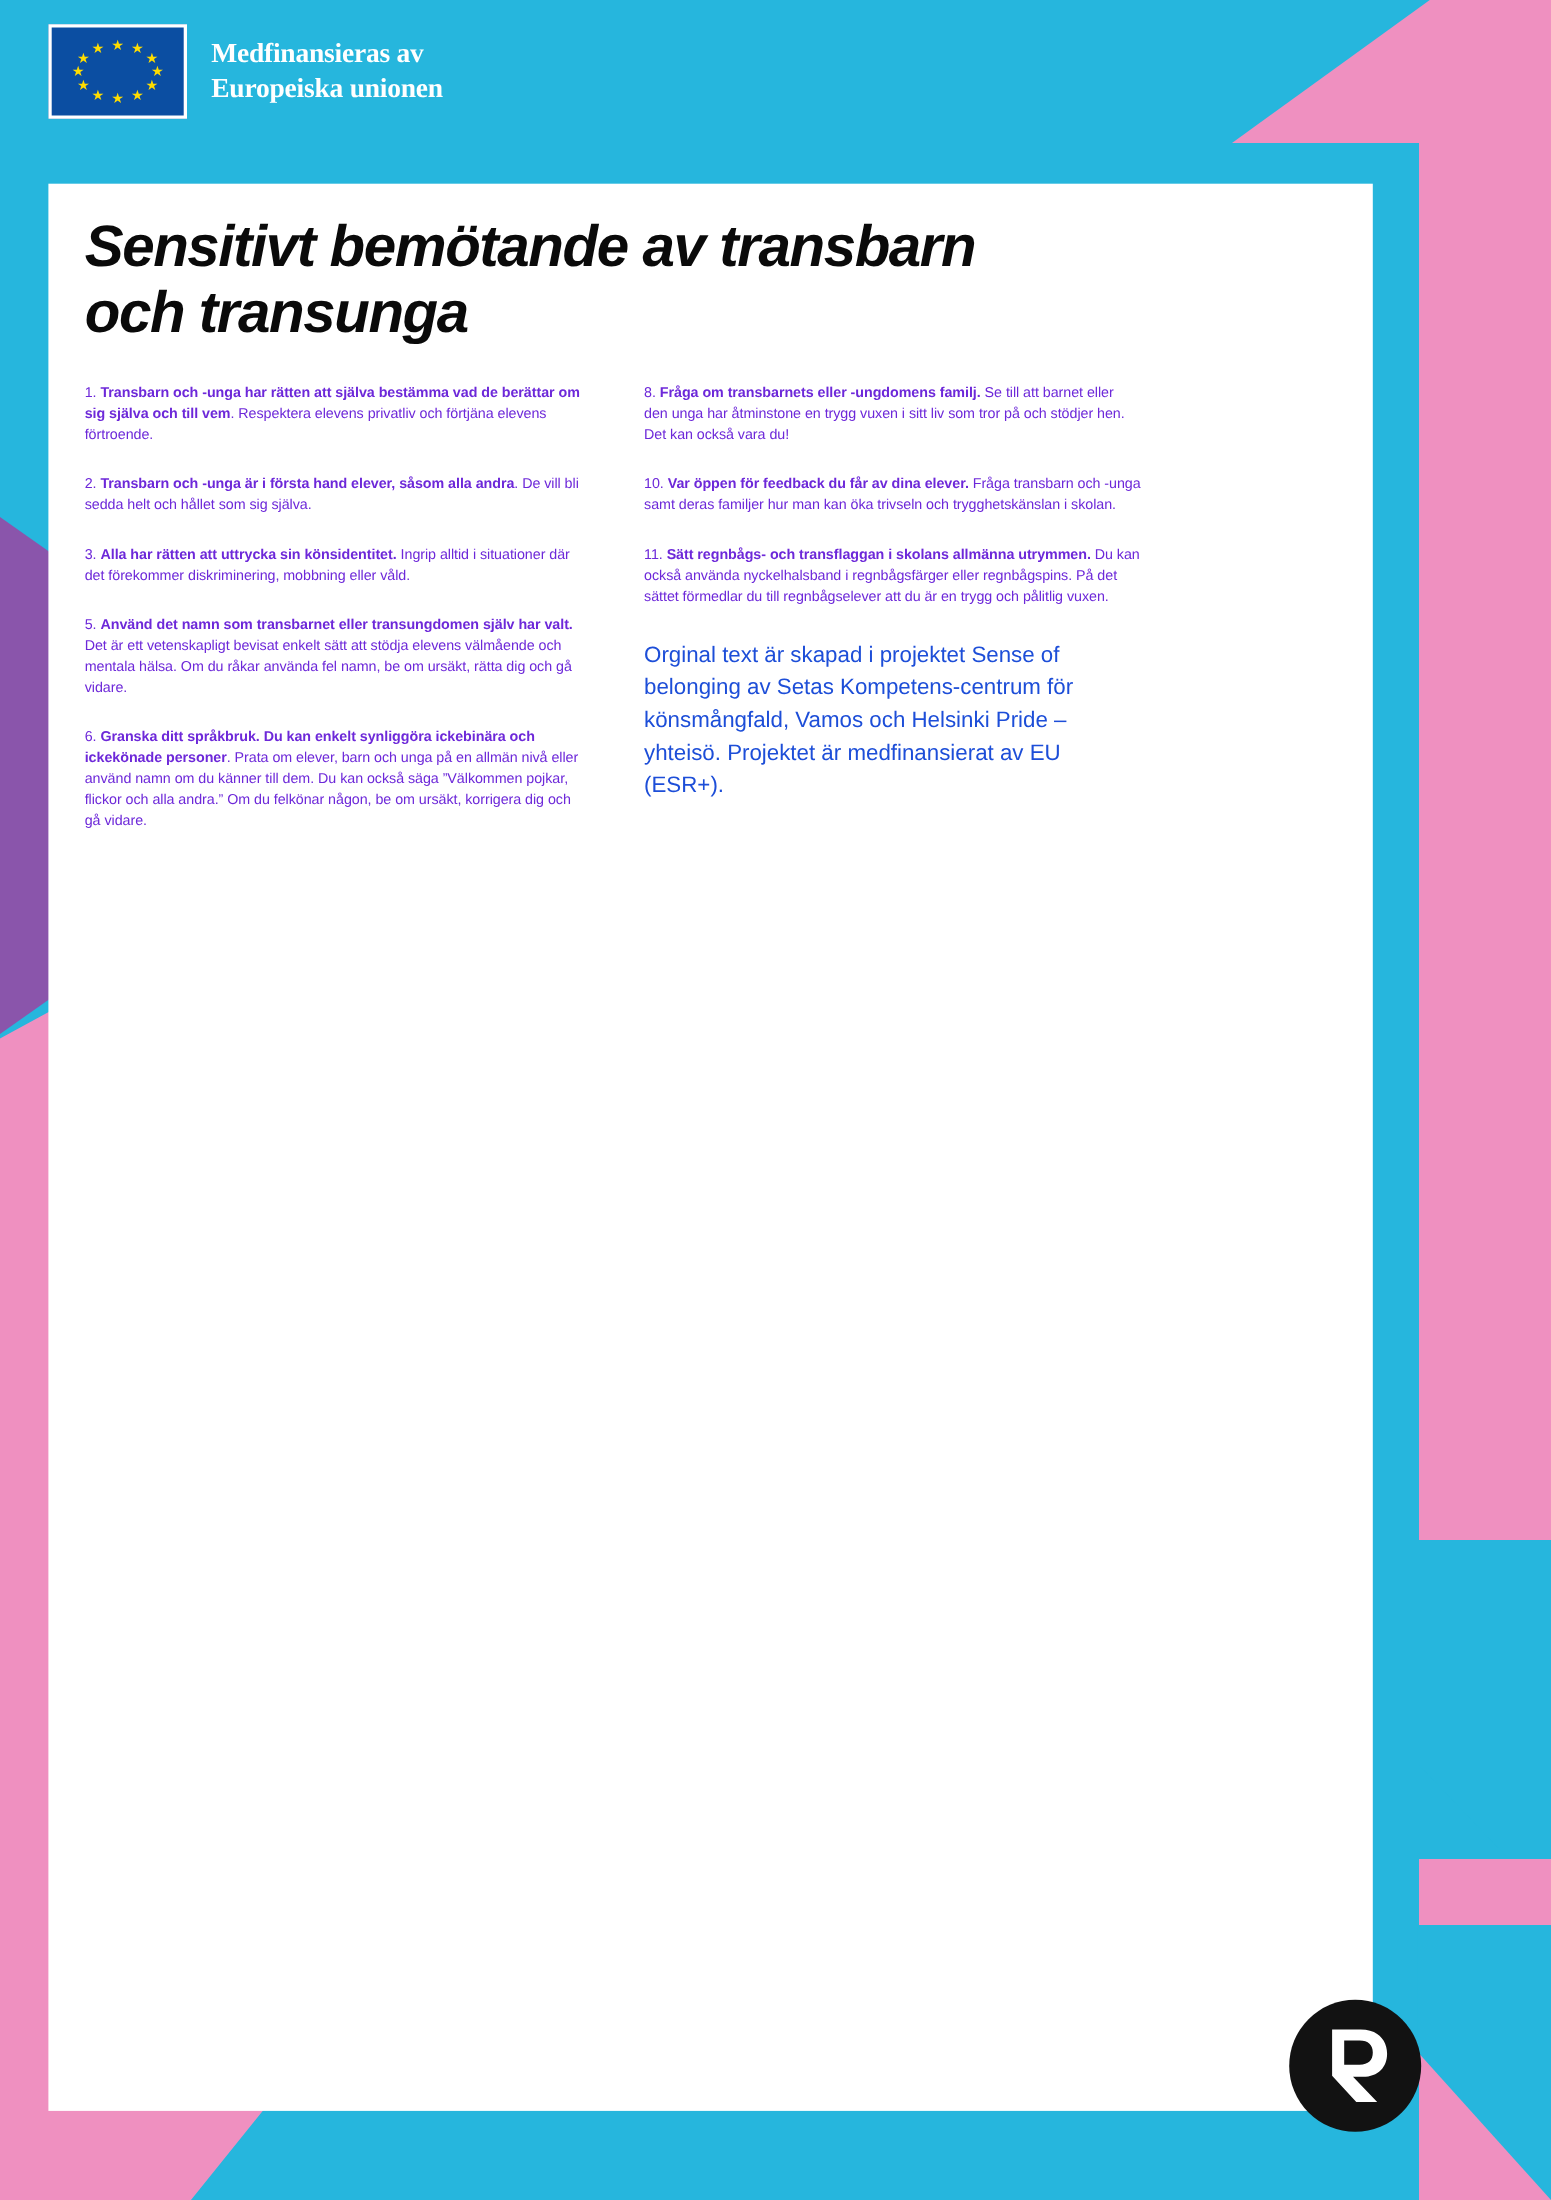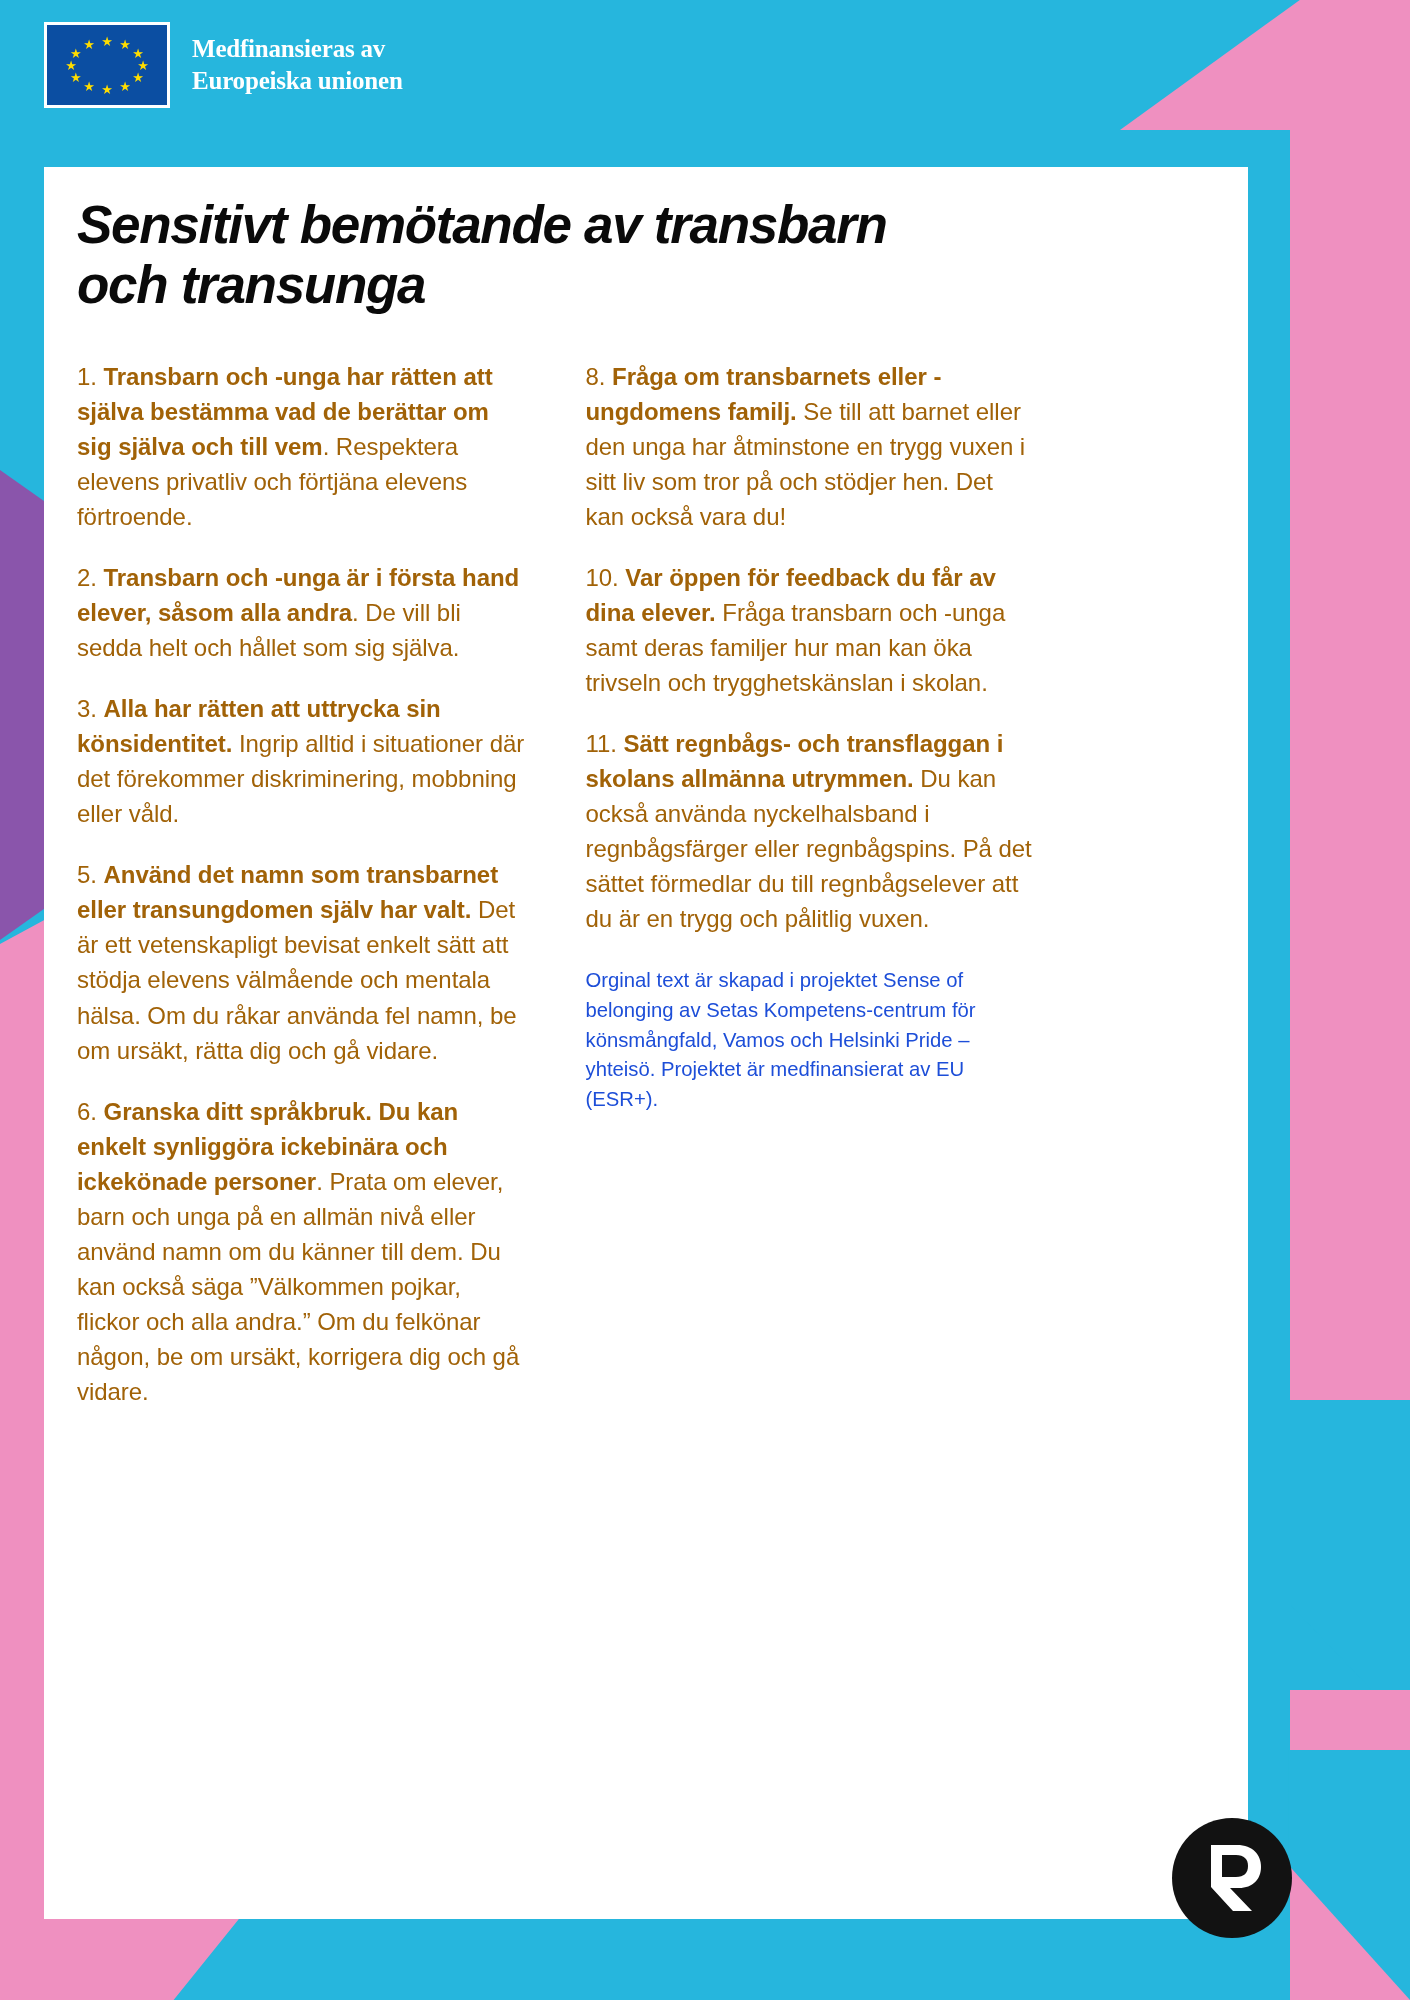--- a/index.html
+++ b/index.html
@@ -185,23 +185,23 @@
     position: absolute;
     left: 33px;
     top: 168px;
     width: 960px;
     display: flex;
     gap: 57px;
   }
   .col { width: 452px; }
 
   .tip {
-    font-size: 24px;
+    font-size: 13px;
     line-height: 1.46;
-    color: #a16207;
+    color: #6d28d9;
     margin-bottom: 26px;
     letter-spacing: -0.05px;
   }
   .tip .num { font-weight: normal; }
   .tip b { font-weight: bold; }
 
   .closing {
     font-size: 20.3px;
     line-height: 1.46;
     color: #1d4ed8;

